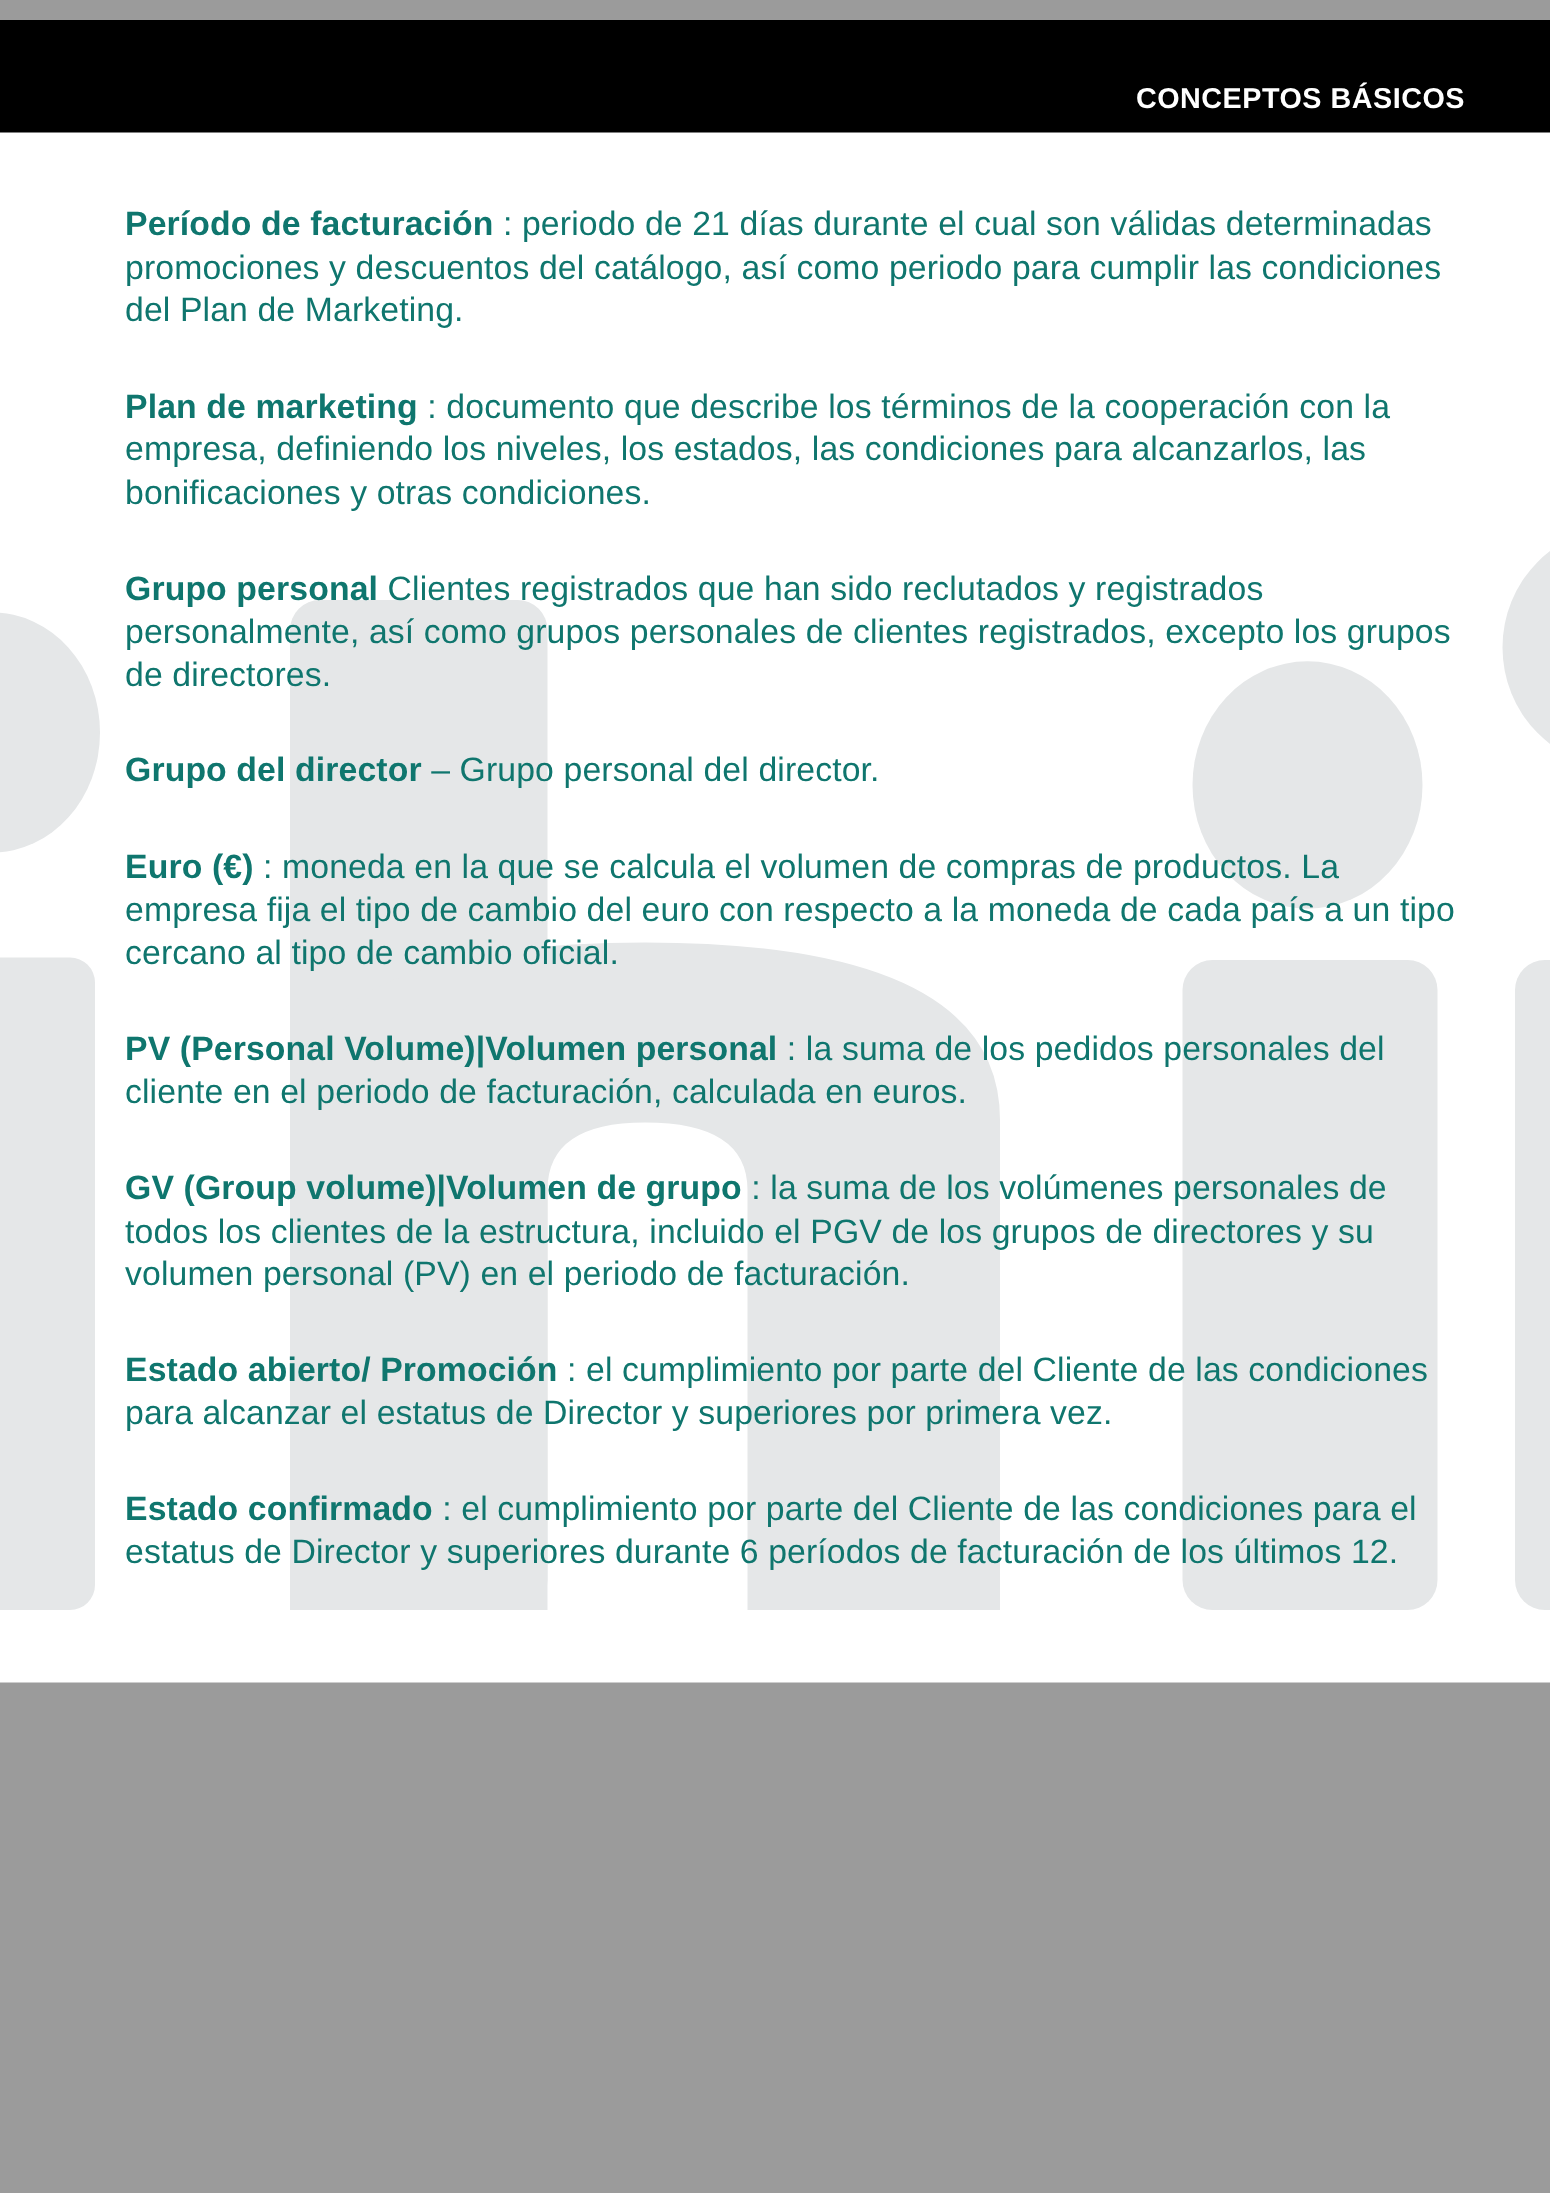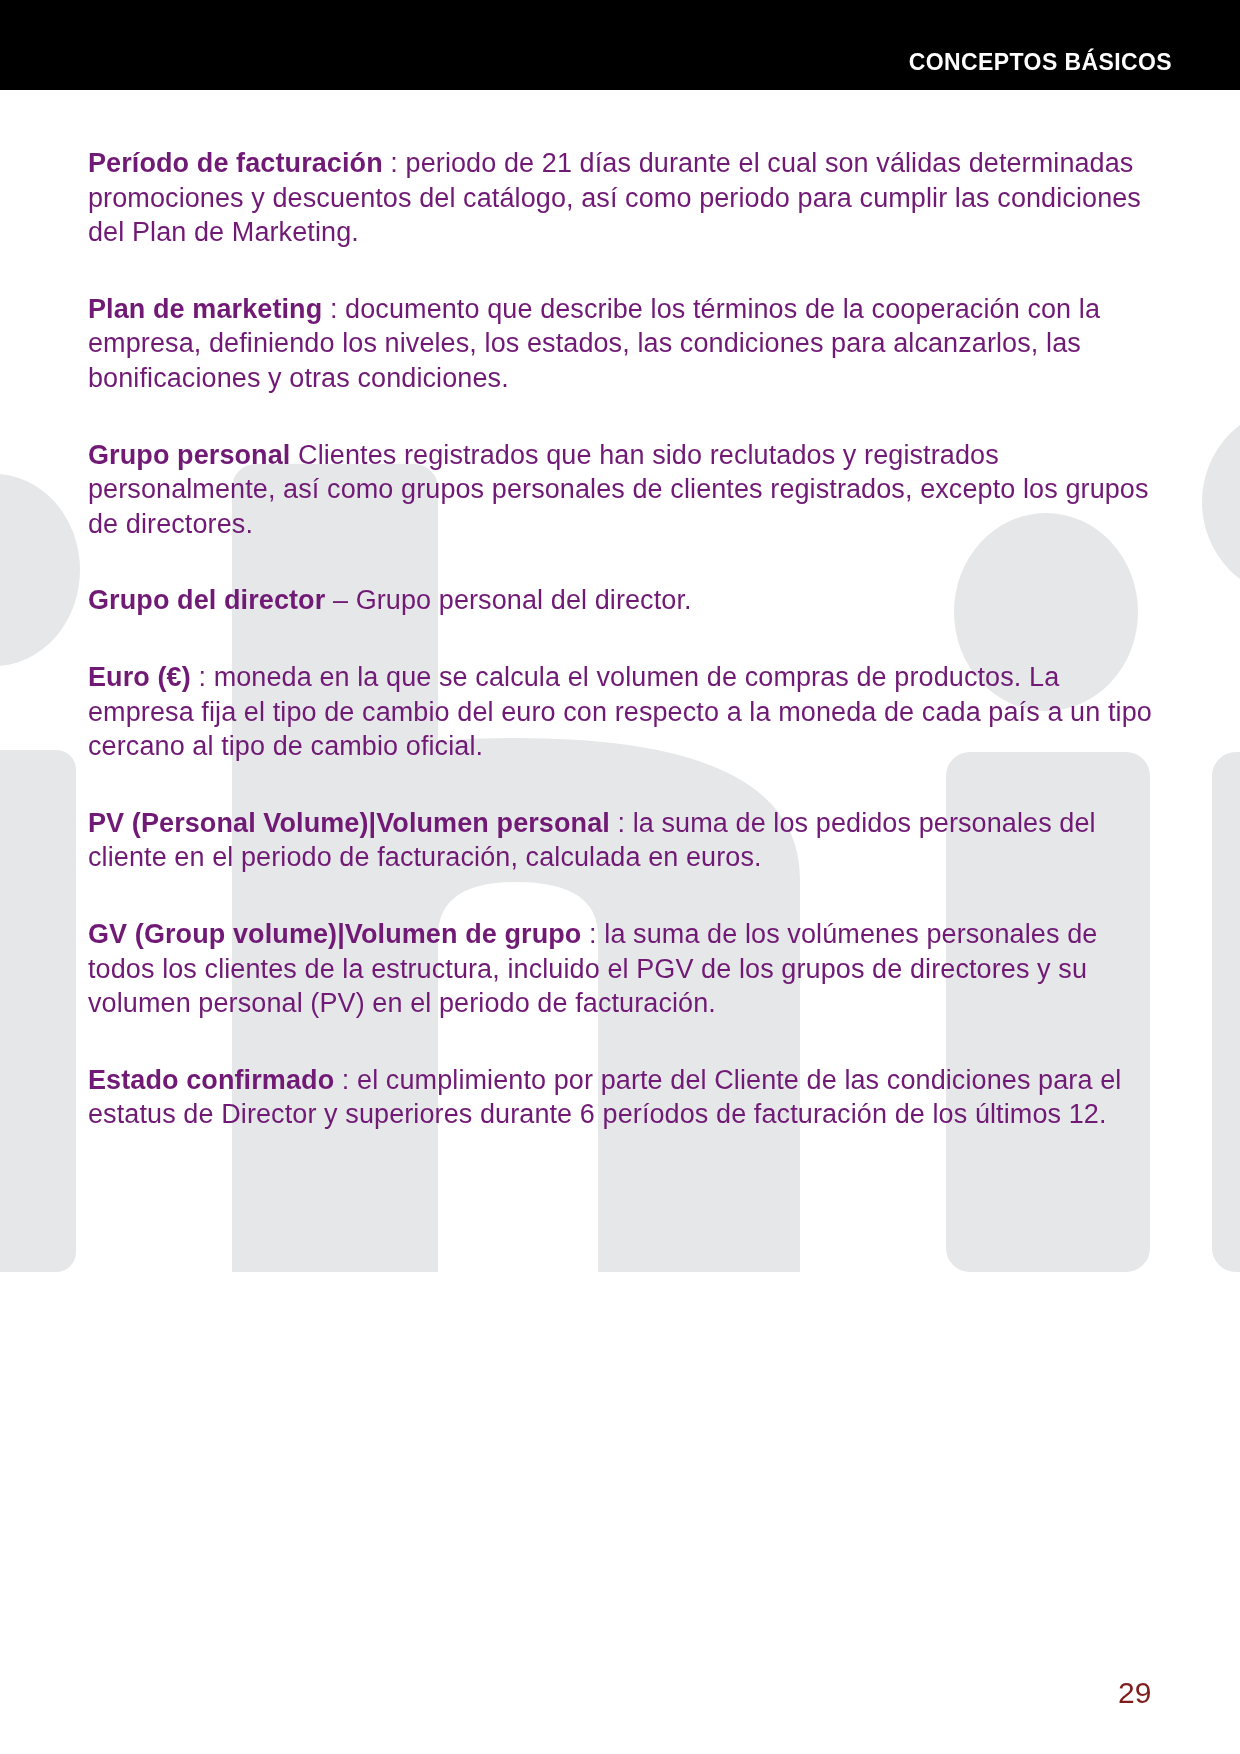--- a/index.html
+++ b/index.html
@@ -1,40 +1,40 @@
 <!DOCTYPE html>
 <html><head>
 <meta charset="utf-8">
 <style>
   html,body{margin:0;padding:0;background:#9b9b9b;}
   .page{
     position:relative;
-    width:1240px;height:1754px;
+    width:1240px;height:1330px;
     background:#ffffff;
     overflow:hidden;
     font-family:"Liberation Sans", sans-serif;
-    margin:0 auto;
+    margin:16px auto;
   }
   .topbar{
     position:absolute;left:0;top:0;width:1240px;height:90px;
     background:#000000;
   }
   .topbar-title{
     position:absolute;right:68px;top:49px;
     color:#ffffff;font-size:23px;font-weight:700;letter-spacing:.4px;
     white-space:nowrap;
   }
   .watermark{
     position:absolute;left:0;top:0;width:1240px;height:1754px;
     z-index:0;pointer-events:none;
   }
   .content{
-    position:absolute;left:88px;top:146px;width:1072px;
+    position:absolute;left:100px;top:146px;width:1072px;
     z-index:1;
-    color:#701a75;
+    color:#0f766e;
   }
   .entry{
     margin:0 0 42px 0;
     font-size:27px;line-height:34.6px;
     letter-spacing:.1px;
   }
   .term{font-weight:700;}
   .pagenum{
     position:absolute;left:1118px;top:1676px;
     font-size:30px;color:#7f1d1d;z-index:1;
@@ -65,17 +65,18 @@
   </svg>
 
   <div class="content">
     <p class="entry"><span class="term">Período de facturación</span><span> : </span><span>periodo de 21 días durante el cual son válidas determinadas promociones y descuentos del catálogo, así como periodo para cumplir las condiciones del Plan de Marketing.</span></p>
     <p class="entry"><span class="term">Plan de marketing</span><span> : </span><span>documento que describe los términos de la cooperación con la empresa, definiendo los niveles, los estados, las condiciones para alcanzarlos, las bonificaciones y otras condiciones.</span></p>
     <p class="entry"><span class="term">Grupo personal</span><span> </span> <span>Clientes registrados que han sido reclutados y registrados personalmente, así como grupos personales de clientes registrados, excepto los grupos de directores.</span></p>
     <p class="entry"><span class="term">Grupo del director</span><span> – </span><span>Grupo personal del director.</span></p>
     <p class="entry"><span class="term">Euro (€)</span><span> : </span><span>moneda en la que se calcula el volumen de compras de productos. La empresa fija el tipo de cambio del euro con respecto a la moneda de cada país a un tipo cercano al tipo de cambio oficial.</span></p>
     <p class="entry"><span class="term">PV (Personal Volume)|Volumen personal</span><span> : </span><span>la suma de los pedidos personales del cliente en el periodo de facturación, calculada en euros.</span></p>
     <p class="entry"><span class="term">GV (Group volume)|Volumen de grupo</span><span> : </span><span>la suma de los volúmenes personales de todos los clientes de la estructura, incluido el PGV de los grupos de directores y su volumen personal (PV) en el periodo de facturación.</span></p>
+    <p class="entry"><span class="term">Estado abierto/ Promoción</span><span> : </span><span>el cumplimiento por parte del Cliente de las condiciones para alcanzar el estatus de Director y superiores por primera vez.</span></p>
     <p class="entry"><span class="term">Estado confirmado</span><span> : </span><span>el cumplimiento por parte del Cliente de las condiciones para el estatus de Director y superiores durante 6 períodos de facturación de los últimos 12.</span></p>
   </div>
 
   <div class="pagenum">29</div>
 </div>
 
 </body></html>

